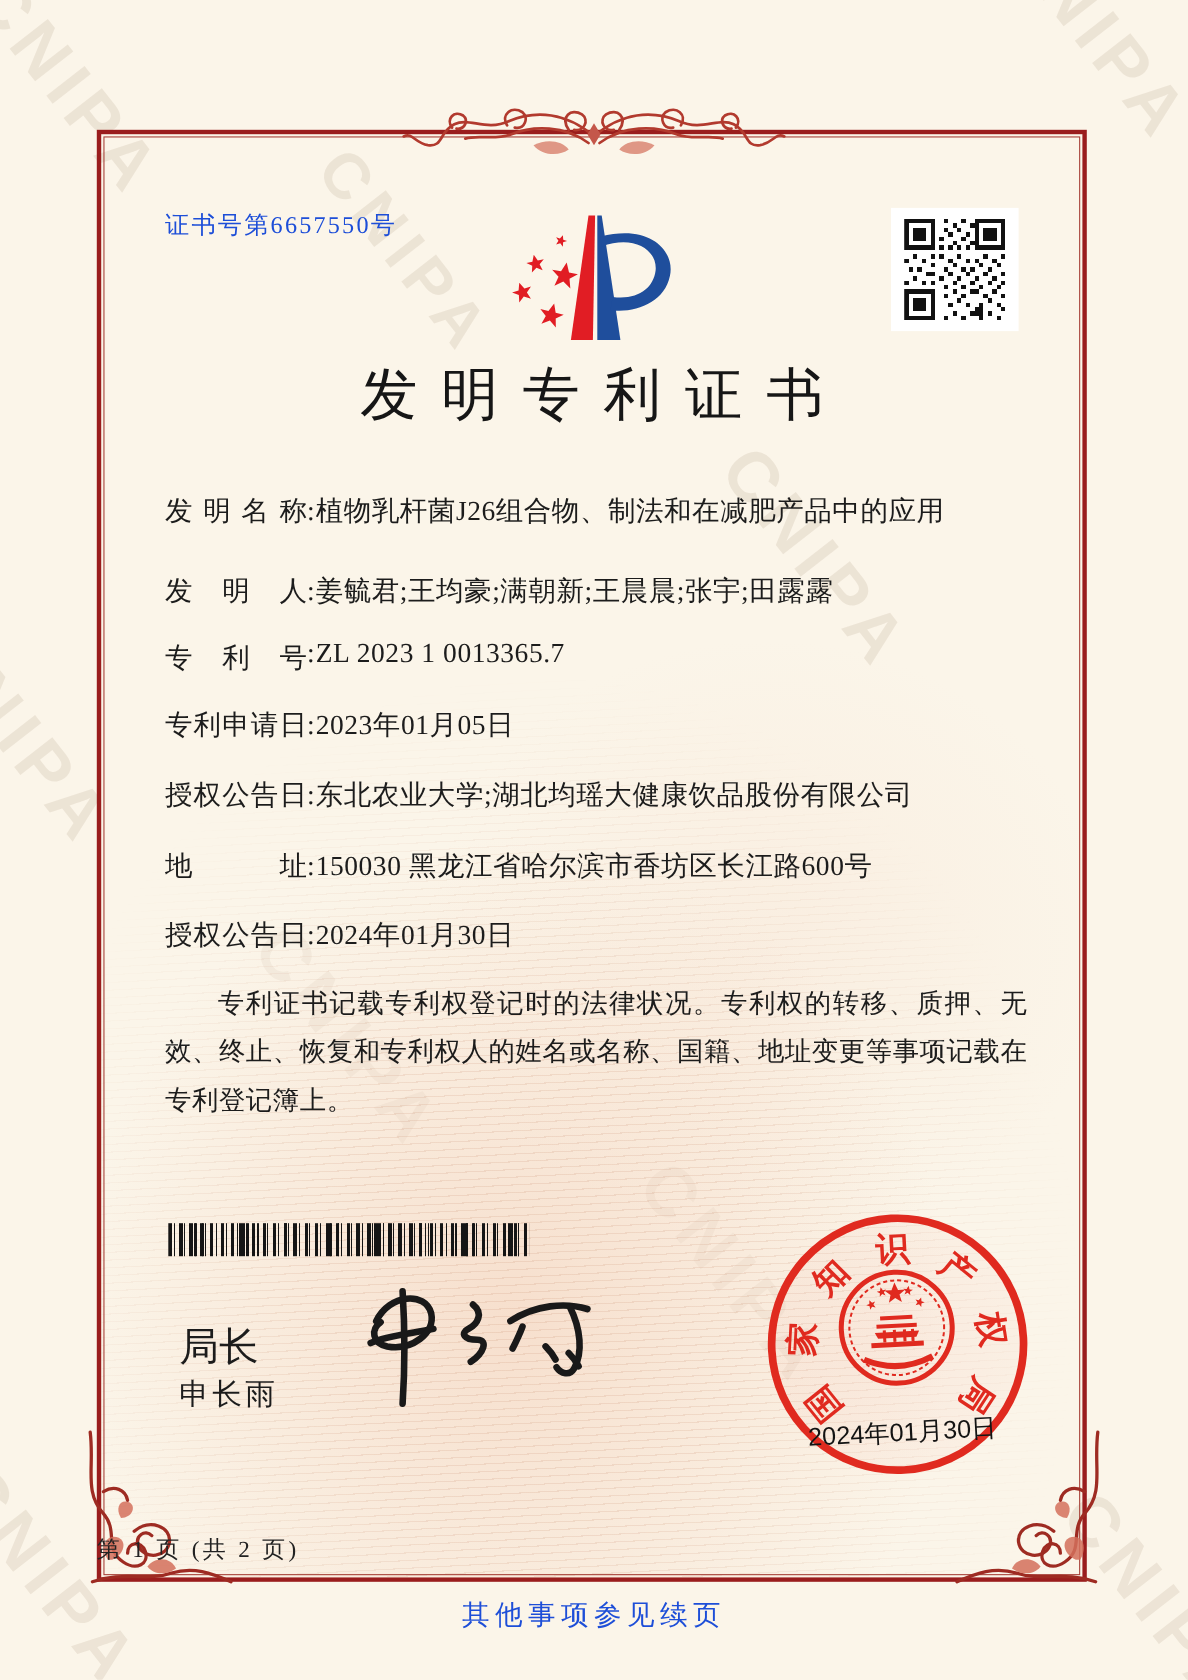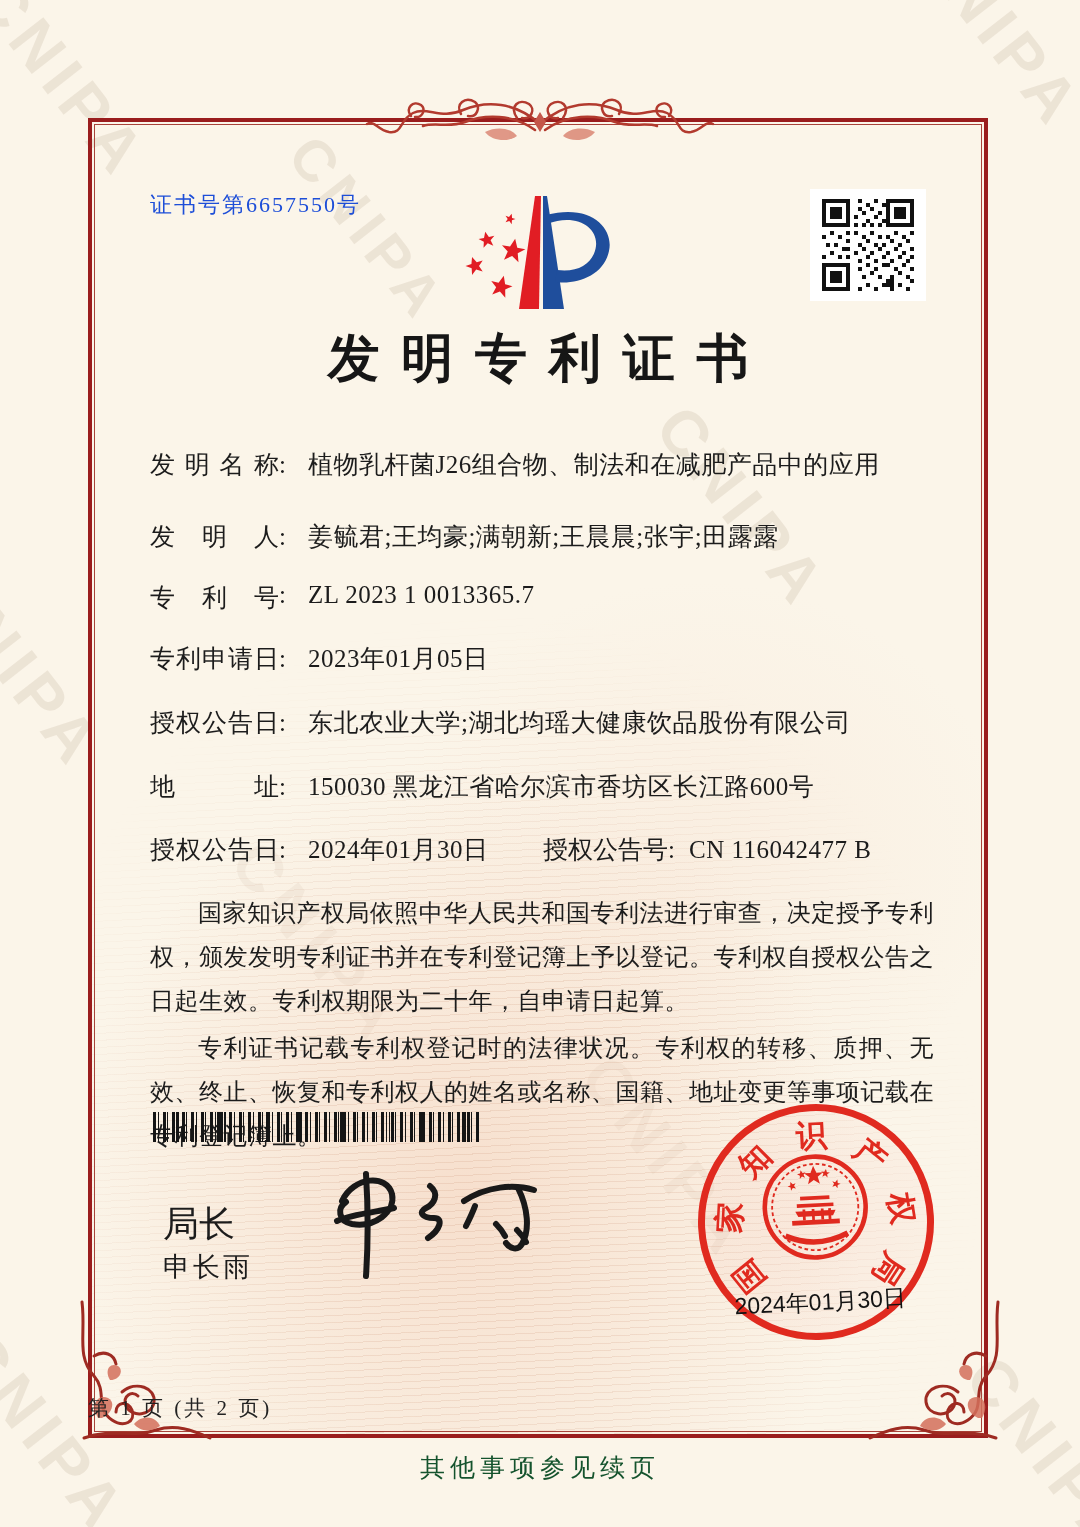--- a/index.html
+++ b/index.html
@@ -28,27 +28,27 @@
   .waves{position:absolute;inset:0;
          background:repeating-linear-gradient(177deg, rgba(200,140,110,.18) 0 1px, transparent 1px 7px);
          -webkit-mask-image:radial-gradient(ellipse 72% 56% at 45% 80%, #000 30%, transparent 76%);
          mask-image:radial-gradient(ellipse 72% 56% at 45% 80%, #000 30%, transparent 76%);}
 
   .cert-no{left:150px;top:190px;font-size:22px;letter-spacing:2px;color:#1d4ed8;}
 
   .logo{left:440px;top:183px;width:220px;height:140px;}
   .qr{left:810px;top:189px;width:116px;height:112px;background:#fff;display:flex;align-items:center;justify-content:center;}
 
-  .title{left:88px;top:324px;width:900px;text-align:center;font-size:52px;font-weight:700;
+  .title{left:88px;top:324px;width:900px;text-align:center;font-size:52px;font-weight:400;
          letter-spacing:.42em;text-indent:.42em;color:#161616;}
 
   .field-row{left:150px;width:800px;font-size:25px;white-space:nowrap;}
   .flabel{display:inline-block;width:129px;text-align:justify;text-align-last:justify;vertical-align:top;}
   .fcolon{display:inline-block;}
-  .fvalue{margin-left:22px;letter-spacing:.5px;}
+  .fvalue{margin-left:1px;letter-spacing:.5px;}
   .pair2{position:absolute;left:393px;top:0;}
   .pair2 .fvalue{margin-left:14px;}
 
   .paras{left:150px;top:891px;width:784px;font-size:24px;line-height:44px;text-align:justify;letter-spacing:.5px;}
   .paras p{margin:0;text-indent:2em;}
   .paras p + p{margin-top:3px;}
 
   .barcode{left:153px;top:1112px;width:328px;height:30px;
     background:
       repeating-linear-gradient(90deg,#151515 0 3px,transparent 3px 5px,#151515 5px 6px,transparent 6px 10px,#151515 10px 13px,transparent 13px 14px,#151515 14px 15px,transparent 15px 19px),
@@ -63,21 +63,21 @@
              background:radial-gradient(circle, rgba(224,42,31,.05), rgba(224,42,31,.02));box-sizing:border-box;}
   .seal-chars{position:absolute;inset:0;}
   .seal-chars span{position:absolute;left:50%;top:50%;width:36px;height:36px;margin:-18px 0 0 -18px;
        text-align:center;font-size:31px;font-weight:700;color:var(--seal-red);
        font-family:"Liberation Sans","DejaVu Sans",sans-serif;transform-origin:center;}
   .emblem{position:absolute;left:63px;top:48px;}
   .seal-date{position:absolute;left:0;top:183px;width:236px;text-align:center;font-size:23px;color:#131313;
              font-family:"Liberation Sans","DejaVu Sans",sans-serif;}
 
   .page-info{left:88px;top:1394px;width:900px;text-align:left;font-size:21px;letter-spacing:3px;color:#222;}
-  .footer-note{left:0;top:1451px;width:1080px;text-align:center;font-size:25px;letter-spacing:5px;color:#14532d;}
+  .footer-note{left:0;top:1451px;width:1080px;text-align:center;font-size:25px;letter-spacing:5px;color:#1d4ed8;}
 
   .orn-top{left:365px;top:92px;}
   .orn-bl{left:70px;top:1296px;}
   .orn-br{left:860px;top:1296px;transform:scaleX(-1);}
 </style>
 </head>
 <body>
 
 <div class="wm" style="left:-55px;top:40px">CNIPA</div>
 <div class="wm" style="left:260px;top:195px;font-size:58px">CNIPA</div>
@@ -204,27 +204,23 @@
   <span class="flabel">专利申请日</span><span class="fcolon">:</span><span class="fvalue">2023年01月05日</span>
 </div>
 <div class="abs field-row" style="top:706px">
   <span class="flabel">授权公告日</span><span class="fcolon">:</span><span class="fvalue">东北农业大学;湖北均瑶大健康饮品股份有限公司</span>
 </div>
 <div class="abs field-row" style="top:770px">
   <span class="flabel">地址</span><span class="fcolon">:</span><span class="fvalue">150030 黑龙江省哈尔滨市香坊区长江路600号</span>
 </div>
 <div class="abs field-row" style="top:833px">
   <span class="flabel">授权公告日</span><span class="fcolon">:</span><span class="fvalue">2024年01月30日</span>
-  <span class="pair2">
-    <span>授权公告号</span><span>:</span><span class="fvalue">CN 116042477 B</span>
-  </span>
 </div>
 
 <div class="abs paras">
-  <p>国家知识产权局依照中华人民共和国专利法进行审查，决定授予专利权，颁发发明专利证书并在专利登记簿上予以登记。专利权自授权公告之日起生效。专利权期限为二十年，自申请日起算。</p>
   <p>专利证书记载专利权登记时的法律状况。专利权的转移、质押、无效、终止、恢复和专利权人的姓名或名称、国籍、地址变更等事项记载在专利登记簿上。</p>
 </div>
 
 <div class="abs barcode"></div>
 
 <div class="abs director-title">局长</div>
 <div class="abs director-name">申长雨</div>
 
 <svg class="abs signature" width="300" height="150" viewBox="0 0 300 150">
   <g fill="none" stroke="#191919" stroke-width="6" stroke-linecap="round" stroke-linejoin="round">

